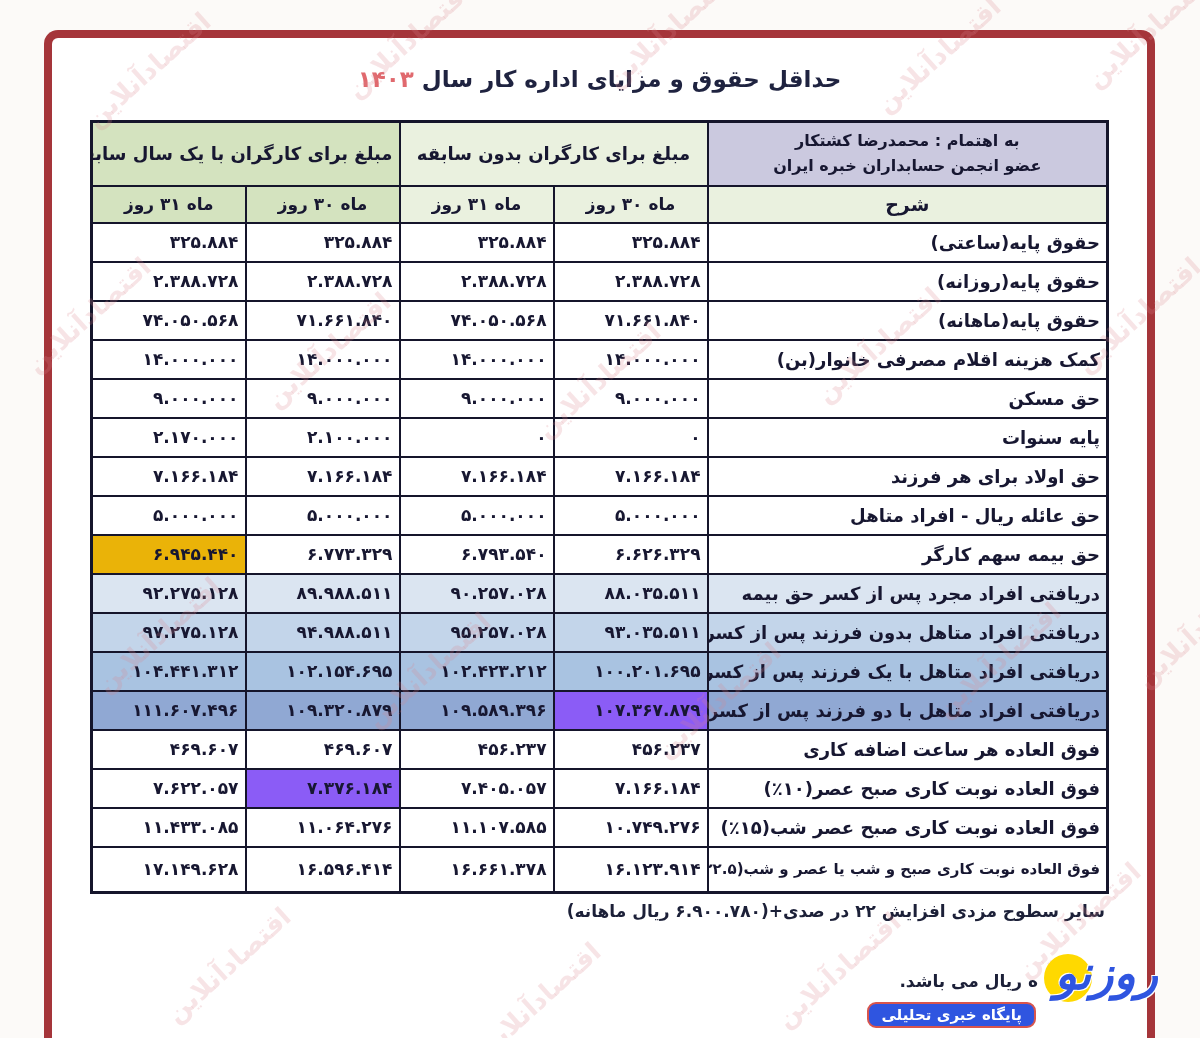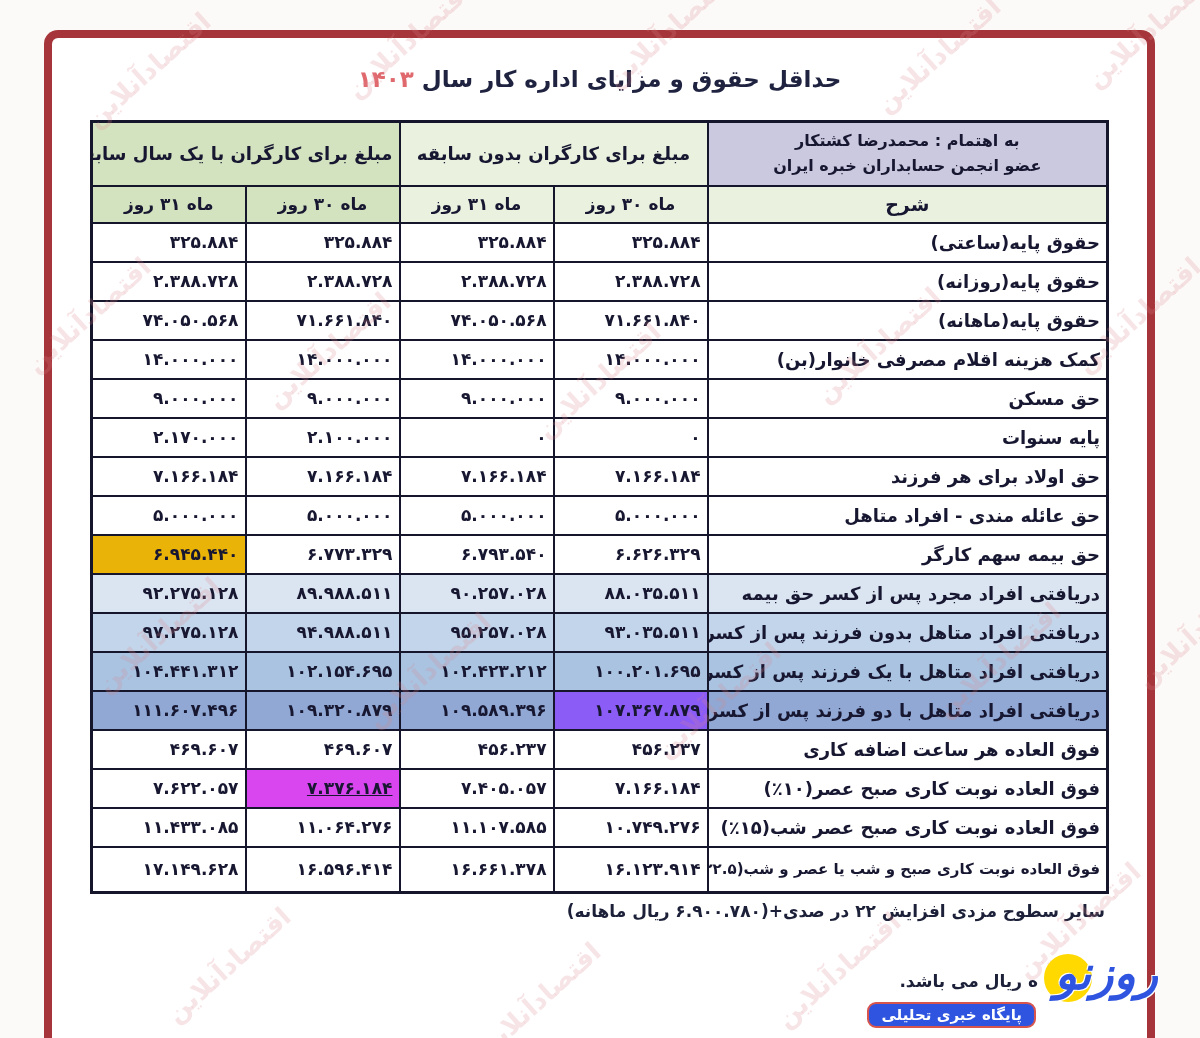--- a/index.html
+++ b/index.html
@@ -185,21 +185,21 @@
           <td class="num" style="background: rgb(255, 255, 255);">۲.۱۷۰.۰۰۰</td>
         </tr>
         <tr class="data-row">
           <td class="desc" style="background: rgb(255, 255, 255);">حق اولاد برای هر فرزند</td>
           <td class="num" style="background: rgb(255, 255, 255);">۷.۱۶۶.۱۸۴</td>
           <td class="num gsep" style="background: rgb(255, 255, 255);">۷.۱۶۶.۱۸۴</td>
           <td class="num" style="background: rgb(255, 255, 255);">۷.۱۶۶.۱۸۴</td>
           <td class="num" style="background: rgb(255, 255, 255);">۷.۱۶۶.۱۸۴</td>
         </tr>
         <tr class="data-row">
-          <td class="desc" style="background: rgb(255, 255, 255);">حق عائله مندی - افراد متاهل</td>
+          <td class="desc" style="background: rgb(255, 255, 255);">حق عائله ریال - افراد متاهل</td>
           <td class="num" style="background: rgb(255, 255, 255);">۵.۰۰۰.۰۰۰</td>
           <td class="num gsep" style="background: rgb(255, 255, 255);">۵.۰۰۰.۰۰۰</td>
           <td class="num" style="background: rgb(255, 255, 255);">۵.۰۰۰.۰۰۰</td>
           <td class="num" style="background: rgb(255, 255, 255);">۵.۰۰۰.۰۰۰</td>
         </tr>
         <tr class="data-row">
           <td class="desc" style="background: rgb(255, 255, 255);">حق بیمه سهم کارگر</td>
           <td class="num" style="background: rgb(255, 255, 255);">۶.۶۲۶.۳۲۹</td>
           <td class="num gsep" style="background: rgb(255, 255, 255);">۶.۷۹۳.۵۴۰</td>
           <td class="num" style="background: rgb(255, 255, 255);">۶.۷۷۳.۳۲۹</td>
@@ -237,21 +237,21 @@
           <td class="desc" style="background: rgb(255, 255, 255); margin-left: 34px;">فوق العاده هر ساعت اضافه کاری</td>
           <td class="num" style="background: rgb(255, 255, 255);">۴۵۶.۲۳۷</td>
           <td class="num gsep" style="background: rgb(255, 255, 255);">۴۵۶.۲۳۷</td>
           <td class="num" style="background: rgb(255, 255, 255);">۴۶۹.۶۰۷</td>
           <td class="num" style="background: rgb(255, 255, 255);">۴۶۹.۶۰۷</td>
         </tr>
         <tr class="data-row">
           <td class="desc" style="background: rgb(255, 255, 255);">فوق العاده نوبت کاری صبح عصر(۱۰٪)</td>
           <td class="num" style="background: rgb(255, 255, 255);">۷.۱۶۶.۱۸۴</td>
           <td class="num gsep" style="background: rgb(255, 255, 255);">۷.۴۰۵.۰۵۷</td>
-          <td class="num" style="background: #d946ef; text-decoration: underline;">۷.۳۷۶.۱۸۴</td>
+          <td class="num" style="background: #8b5cf6;">۷.۳۷۶.۱۸۴</td>
           <td class="num" style="background: rgb(255, 255, 255);">۷.۶۲۲.۰۵۷</td>
         </tr>
         <tr class="data-row">
           <td class="desc" style="background: rgb(255, 255, 255);">فوق العاده نوبت کاری صبح عصر شب(۱۵٪)</td>
           <td class="num" style="background: rgb(255, 255, 255); text-align: right;">۱۰.۷۴۹.۲۷۶</td>
           <td class="num gsep" style="background: rgb(255, 255, 255);">۱۱.۱۰۷.۵۸۵</td>
           <td class="num" style="background: rgb(255, 255, 255);">۱۱.۰۶۴.۲۷۶</td>
           <td class="num" style="background: rgb(255, 255, 255);">۱۱.۴۳۳.۰۸۵</td>
         </tr>
         <tr class="data-row small-desc tall">

